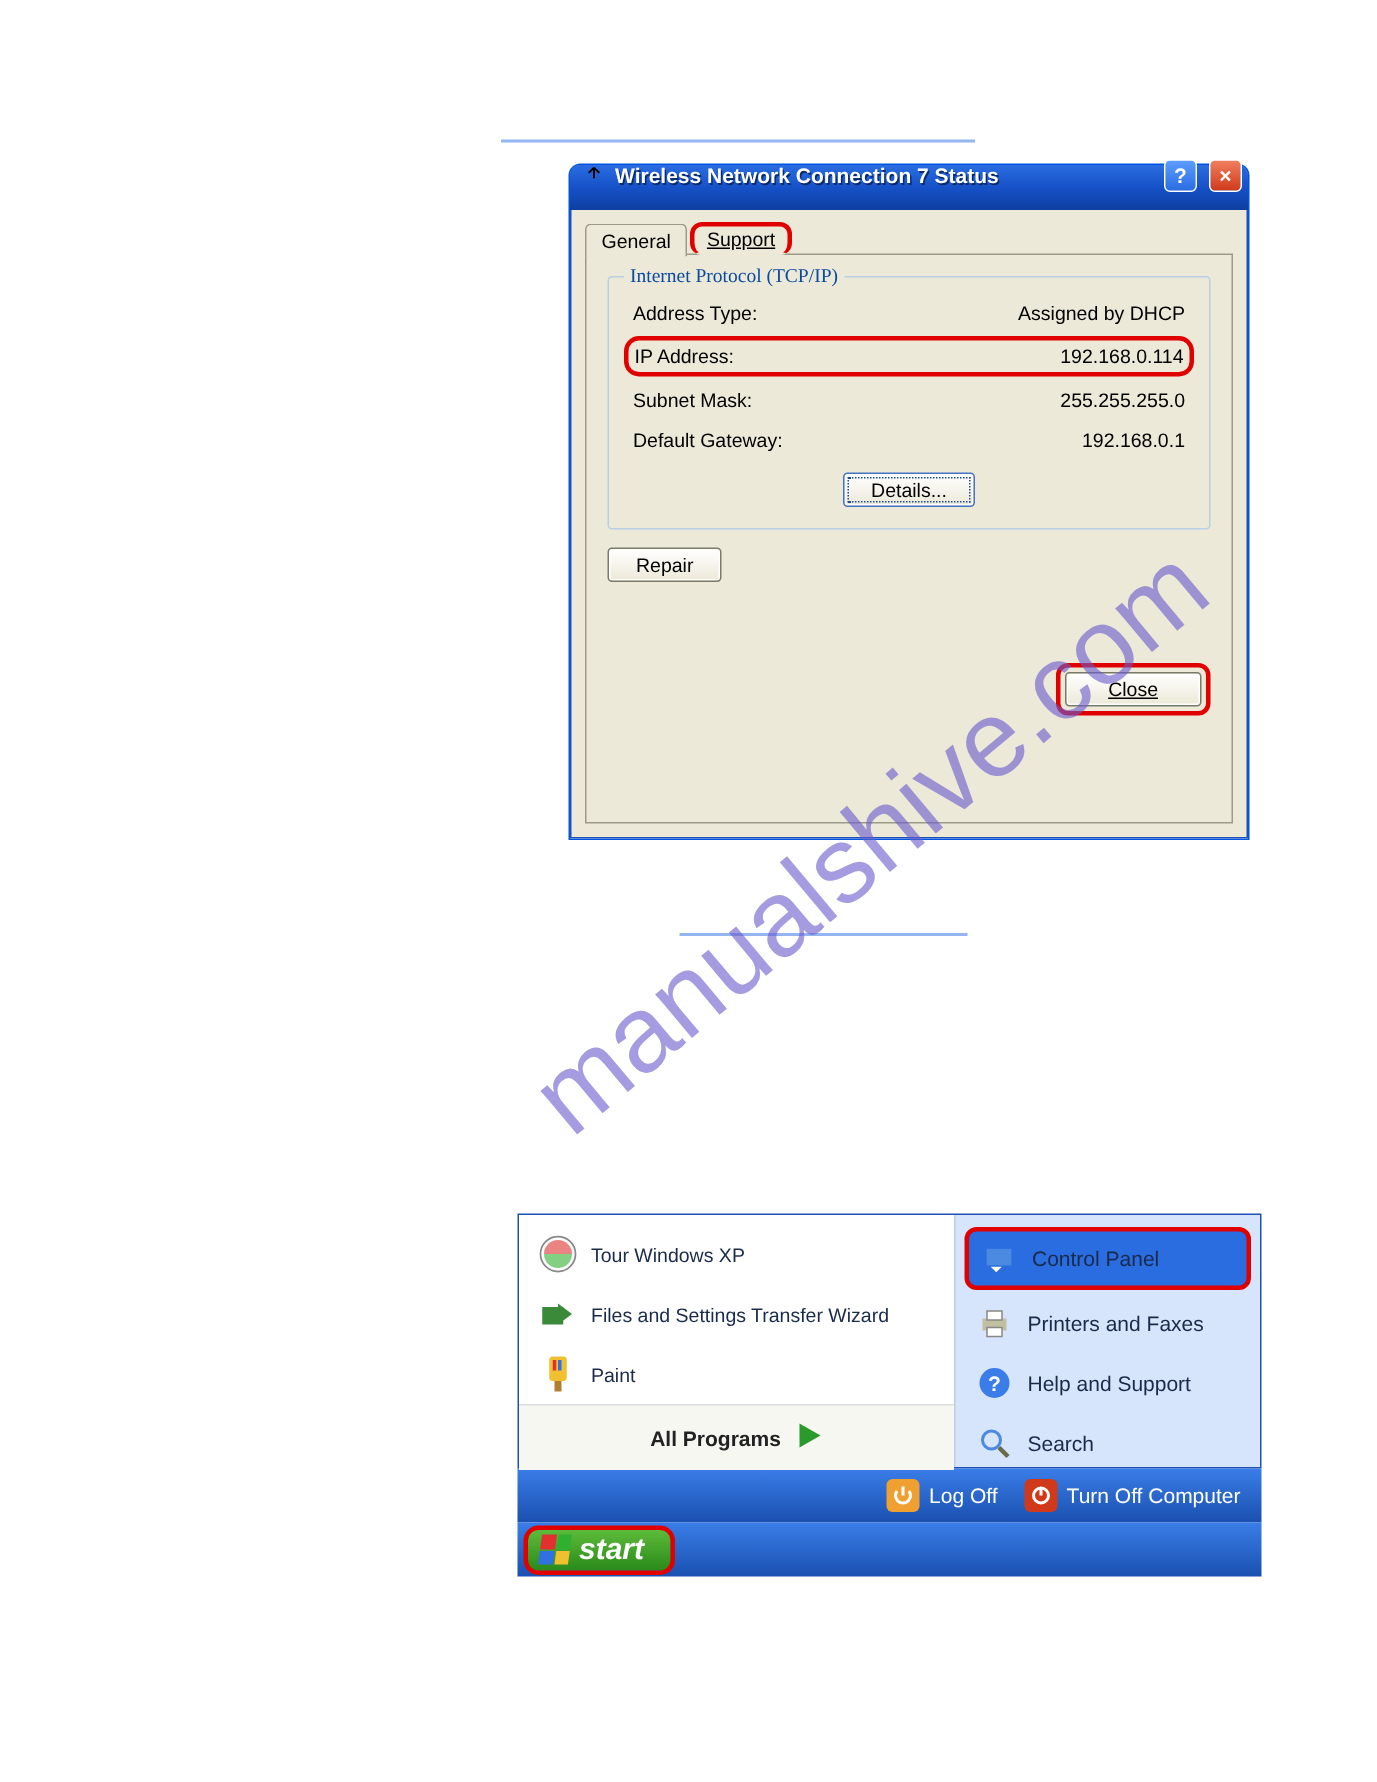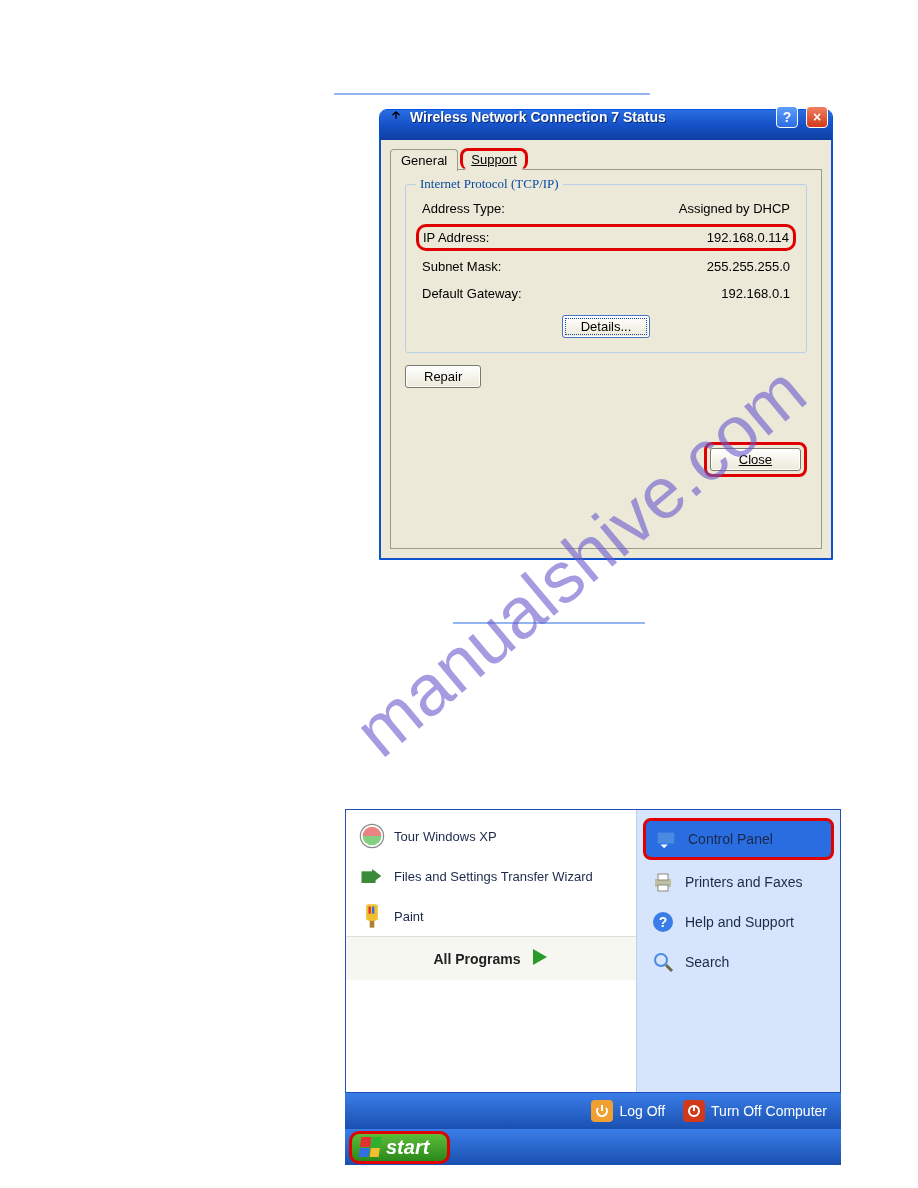--- a/index.html
+++ b/index.html
@@ -138,21 +138,21 @@
     .start-area {
       position: absolute;
       top: 809px;
       left: 345px;
       width: 496px;
     }
     .start-menu-body {
       display:flex;
       border:1px solid #1f50b5;
       background:#fff;
-      height:284px;
+      height:170px;
     }
     .sm-left { flex:1; background:#ffffff; padding:6px 0; }
     .sm-right { width:204px; background:#d6e5fb; border-left:1px solid #b8cfe5; padding:6px 0; }
     .sm-item {
       display:flex; align-items:center; gap:8px;
       padding:6px 12px; font-size:13px; color:#1a2a4a;
       cursor:pointer;
     }
     .sm-item .icon { width:28px; height:28px; display:flex; align-items:center; justify-content:center; }
     .sm-allprograms {

